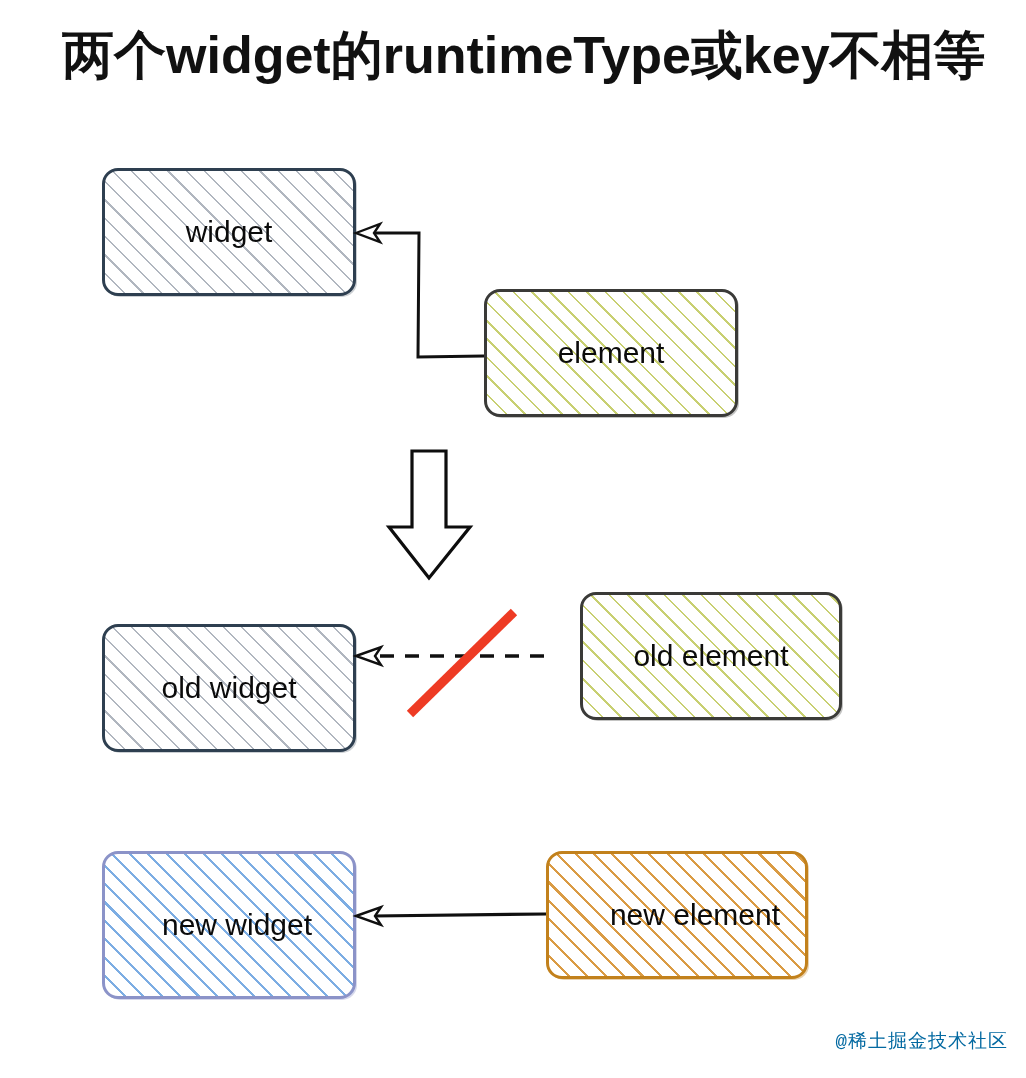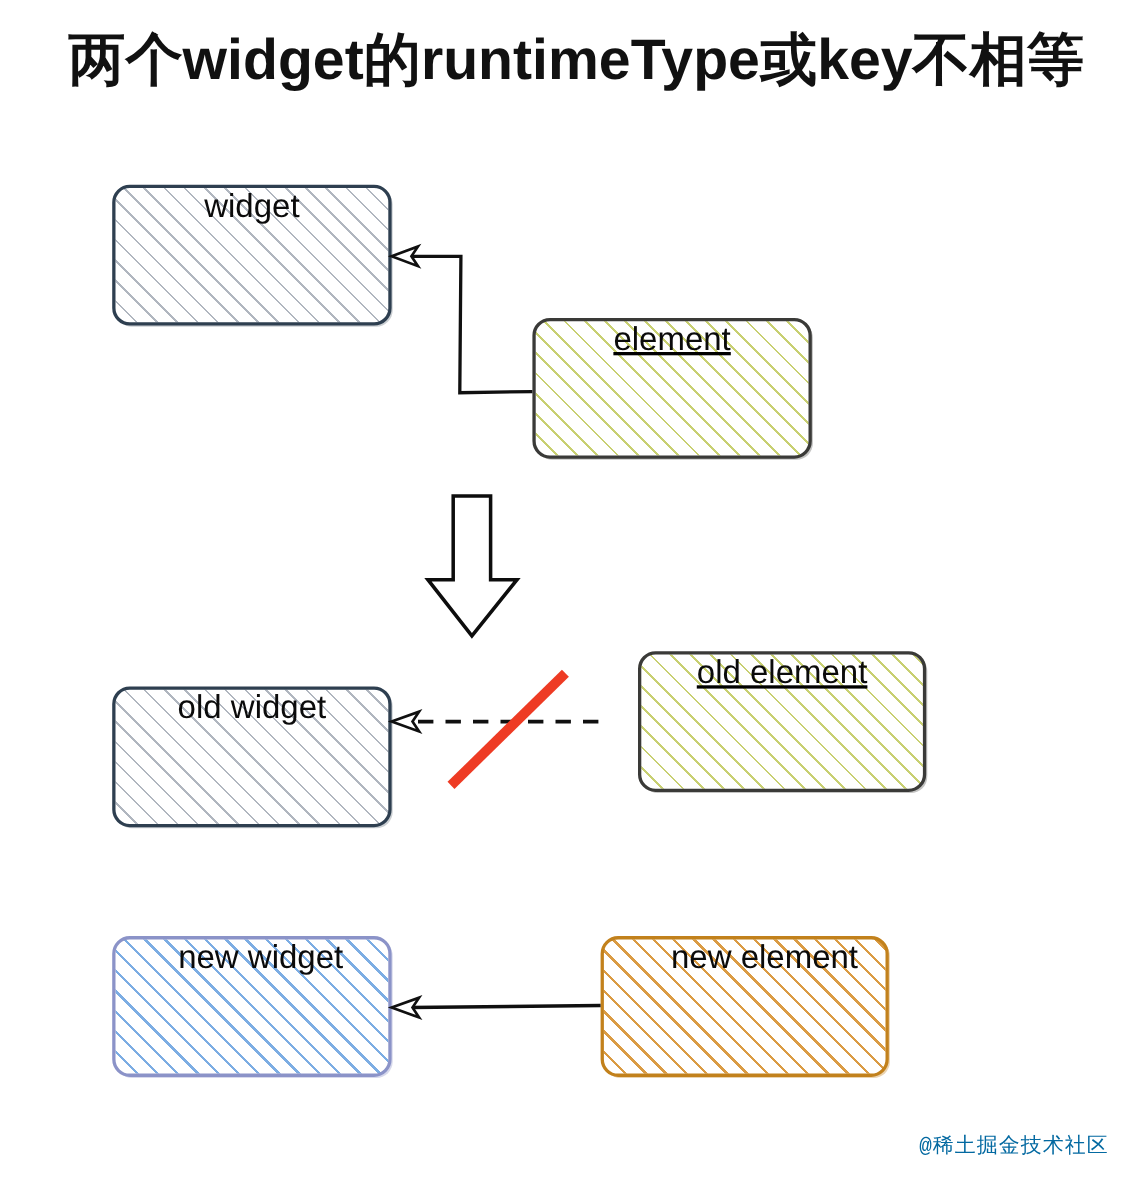--- a/index.html
+++ b/index.html
@@ -31,21 +31,21 @@
     white-space: nowrap;
     line-height: 1.15;
   }
 
   
   .node {
     position: absolute;
     box-sizing: border-box;
     border-radius: 16px;
     display: flex;
-    align-items: flex-start;
+    align-items: center;
     justify-content: center;
     background-color: #ffffff;
     background-repeat: repeat;
   }
   .node .node-label {
     position: relative;
     z-index: 2;
     font-size: 30px;
     color: #0b0b0b;
     font-weight: 400;
@@ -68,21 +68,20 @@
   
   .node.olive {
     border: 3px solid #3a3a38;
     background-image: repeating-linear-gradient(
         45deg,
         rgba(197,205,106,0.95) 0px,
         rgba(197,205,106,0.95) 1.8px,
         rgba(255,255,255,0) 1.8px,
         rgba(255,255,255,0) 13px);
     box-shadow: 2px 2px 0 -1px rgba(58,58,56,0.3);
-    text-decoration: underline;
   }
 
   
   .node.blue {
     border: 3px solid #8b93c8;
     background-image: repeating-linear-gradient(
         45deg,
         rgba(110,164,224,0.9) 0px,
         rgba(110,164,224,0.9) 2.2px,
         rgba(255,255,255,0) 2.2px,
@@ -142,21 +141,21 @@
   </div>
 
   <div class="node slate" style="left:102px; top:624px; width:254px; height:128px;">
     <span class="node-label">old widget</span>
   </div>
 
   <div class="node olive" style="left:544px; top:592px; width:262px; height:128px;margin-left:36px;">
     <span class="node-label">old element</span>
   </div>
 
-  <div class="node blue" style="left:102px; top:851px; width:254px; height:128px;padding-left:16px;">
+  <div class="node blue" style="left:102px; top:851px; width:254px; height:148px;padding-left:16px;">
     <span class="node-label">new widget</span>
   </div>
 
   <div class="node amber" style="left:546px; top:851px; width:262px; height:128px;">
     <span class="node-label">new element</span>
   </div>
 
   <svg id="connectors" viewBox="0 0 1026 1078">
 
     <g>

